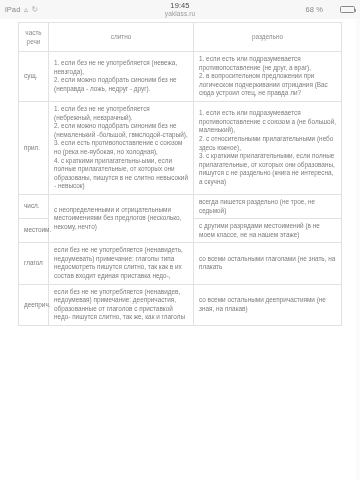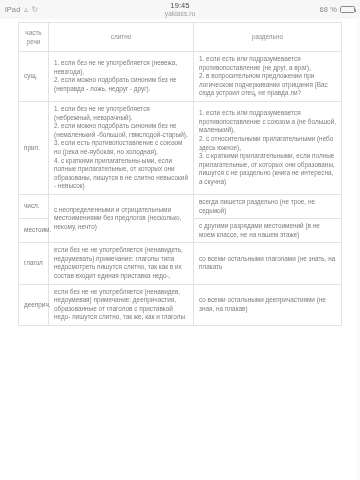--- a/index.html
+++ b/index.html
@@ -19,21 +19,21 @@
     height: 19px;
     background: #f7f7f7;
     display: flex;
     align-items: center;
     padding: 0 5px;
     font-size: 7.5px;
     color: #8a8a8a;
     letter-spacing: 0.1px;
   }
   .sb-left { display: flex; align-items: center; gap: 3.5px; flex: 0 0 auto; }
-  .sb-right { display: flex; align-items: center; gap: 3px; margin-left: auto; flex: 0 0 auto; }
+  .sb-right { display: flex; align-items: center; gap: 17px; margin-left: auto; flex: 0 0 auto; }
 
   .wifi-glyph { font-size: 8px; line-height: 1; color: #9a9a9a; }
   .refresh-glyph { font-size: 8px; line-height: 1; color: #b0b0b0; }
 
   .battery-pct { font-size: 7.5px; color: #8a8a8a; }
   .battery-icon {
     position: relative;
     width: 15px; height: 7px;
     border: 0.8px solid #8a8a8a;
     border-radius: 1.5px;

